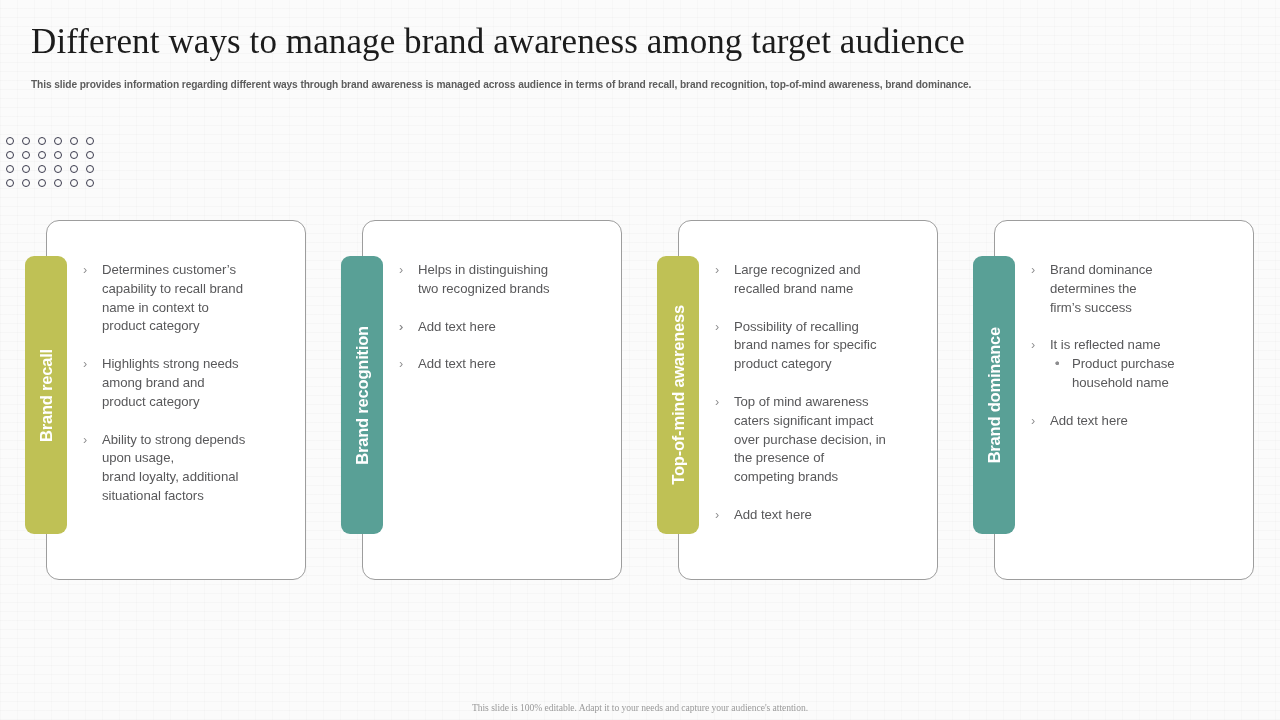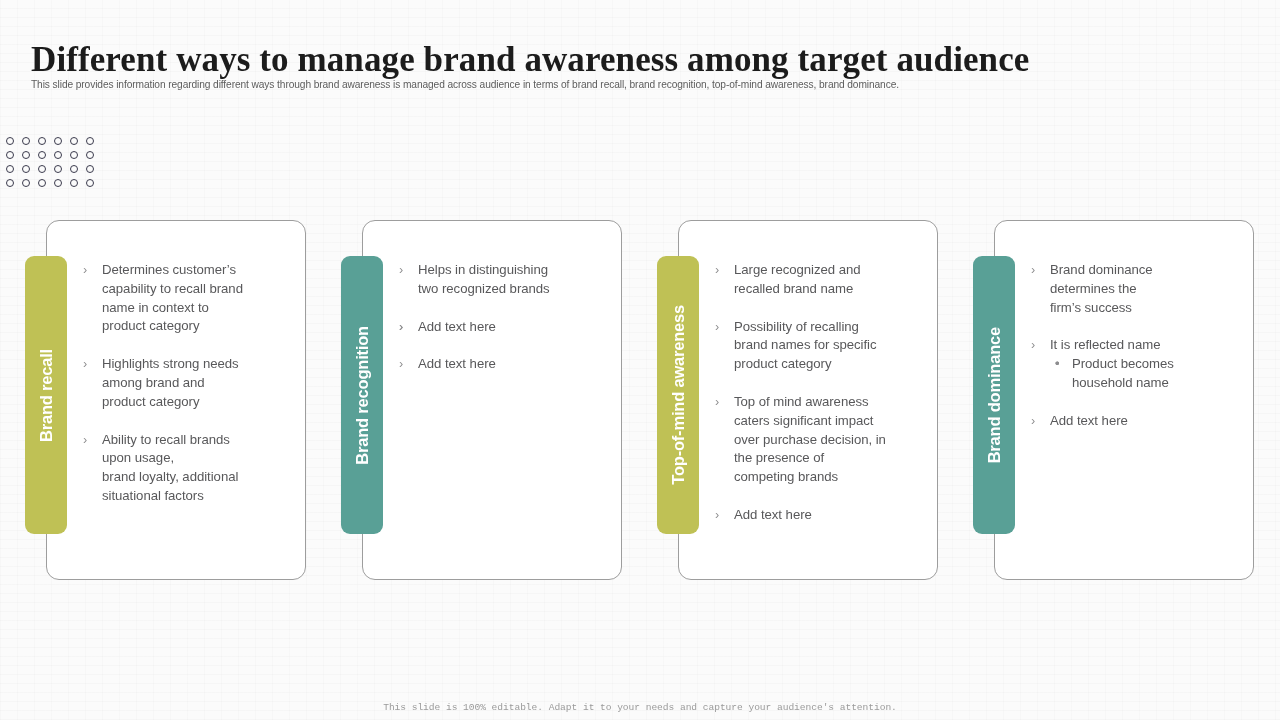--- a/index.html
+++ b/index.html
@@ -27,38 +27,38 @@
       repeating-linear-gradient(90deg,
         rgba(0,0,0,0.016) 0px, rgba(0,0,0,0.016) 1px,
         rgba(0,0,0,0.000) 1px, rgba(0,0,0,0.000) 17px);
     overflow: hidden;
   }
 
   
   #title {
     position: absolute;
     left: 31px;
-    top: 40px;
+    top: 22px;
     width: 1215px;
     font-family: "Liberation Serif", "DejaVu Serif", serif;
     font-size: 35px;
-    font-weight: 700;
+    font-weight: 400;
     color: #1c1c1c;
     letter-spacing: 0.1px;
     line-height: 1.15;
     white-space: nowrap;
   }
   #subtitle {
     position: absolute;
     left: 31px;
     top: 79px;
     width: 1210px;
     font-family: "Liberation Sans", sans-serif;
     font-size: 10.2px;
-    font-weight: 400;
+    font-weight: 700;
     color: #5c5c5c;
     letter-spacing: -0.1px;
     white-space: nowrap;
   }
 
   
   #dot-grid {
     position: absolute;
     left: 6px;
     top: 137px;
@@ -174,21 +174,21 @@
     color: #8d8d8f;
   }
 
   
   #footer {
     position: absolute;
     left: 0;
     top: 702px;
     width: 1280px;
     text-align: center;
-    font-family: Liberation Mono, monospace;
+    font-family: Liberation Serif, serif;
     font-size: 9.6px;
     color: #9a9a9a;
     letter-spacing: -0.05px;
   }
 </style>
 </head>
 <body>
 
 <div id="slide">
 
@@ -242,21 +242,21 @@
   </div>
 
   <div class="bullets" id="bul-0">
       <div class="bullet"><span class="chev">›</span><span>Determines customer’s
 capability to recall brand
 name in context  to
 product category</span></div>
       <div class="bullet"><span class="chev">›</span><span>Highlights strong needs
 among brand and
 product category</span></div>
-      <div class="bullet"><span class="chev">›</span><span>Ability to recall brands
+      <div class="bullet"><span class="chev">›</span><span>Ability to strong depends
 upon usage,
 brand loyalty,  additional
 situational factors</span></div>
     </div>
   <div class="bullets" id="bul-1">
       <div class="bullet"><span class="chev">›</span><span>Helps in distinguishing
 two recognized brands</span></div>
       <div class="bullet"><span class="chev">›</span></div>
       <div class="bullet"><span class="chev">›</span><span>Add text here</span></div>
       <div class="bullet"><span class="chev">›</span><span>Add text here</span></div>
@@ -271,19 +271,19 @@
 caters significant impact
 over purchase decision, in
 the presence of
 competing brands</span></div>
       <div class="bullet"><span class="chev">›</span><span>Add text here</span></div>
     </div>
   <div class="bullets" id="bul-3">
       <div class="bullet"><span class="chev">›</span><span>Brand dominance
 determines the
 firm’s success</span></div>
-      <div class="bullet"><span class="chev">›</span><span>It is reflected name</span><ul class="subbullets"><li class="subbullet"><span class="dot-glyph">•</span></li><li class="subbullet"><span class="dot-glyph">•</span><span>Product becomes
+      <div class="bullet"><span class="chev">›</span><span>It is reflected name</span><ul class="subbullets"><li class="subbullet"><span class="dot-glyph">•</span></li><li class="subbullet"><span class="dot-glyph">•</span><span>Product purchase
 household name</span></li></ul></div>
       <div class="bullet"><span class="chev">›</span><span> Add text here</span></div>
     </div>
 
   <div id="footer">This slide is 100% editable.  Adapt it to your needs and capture your audience's attention.</div>
 </div>
 
 </body></html>

